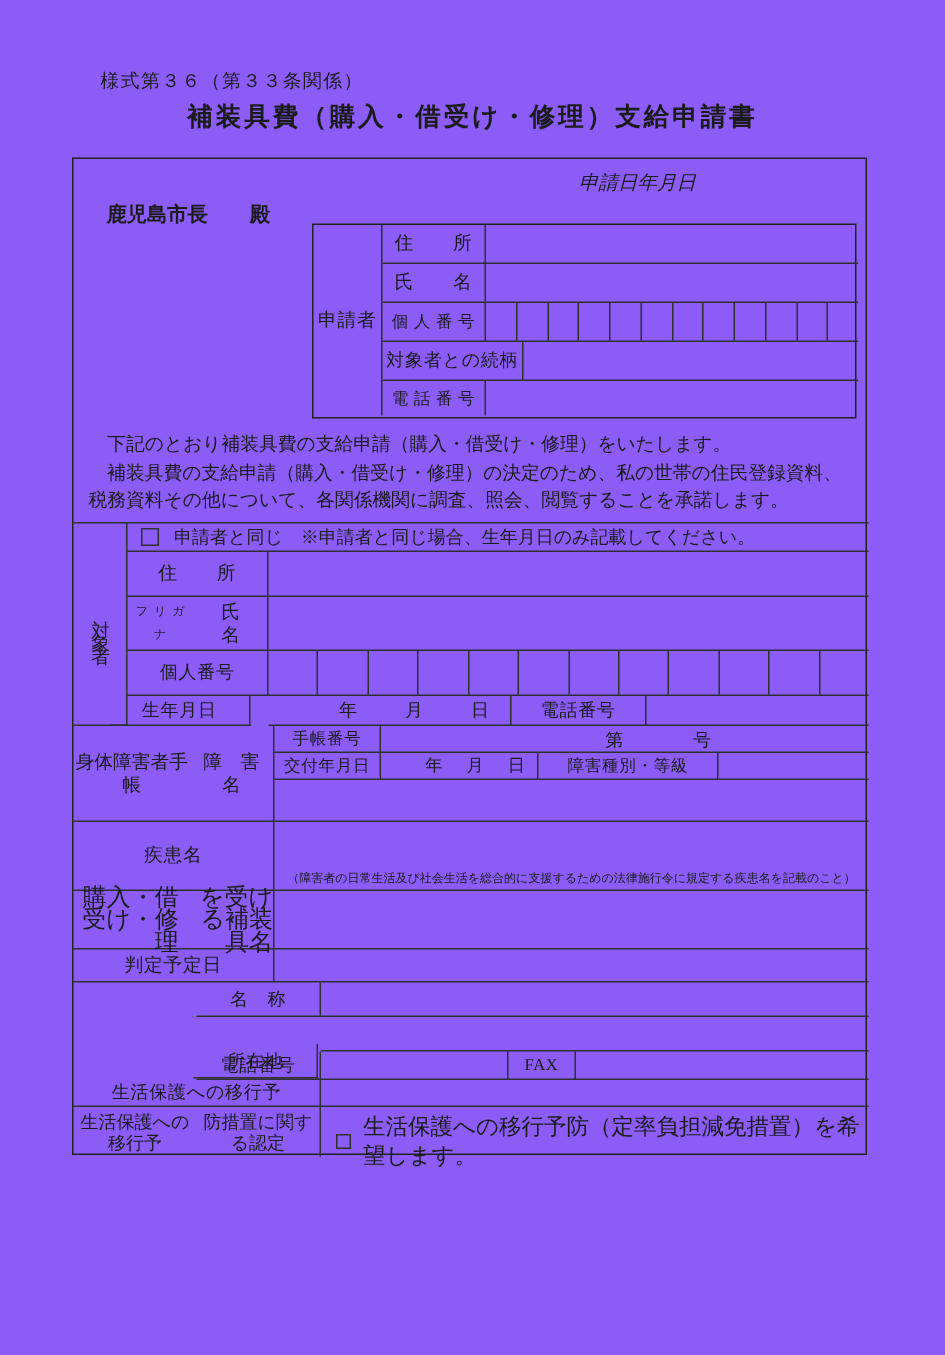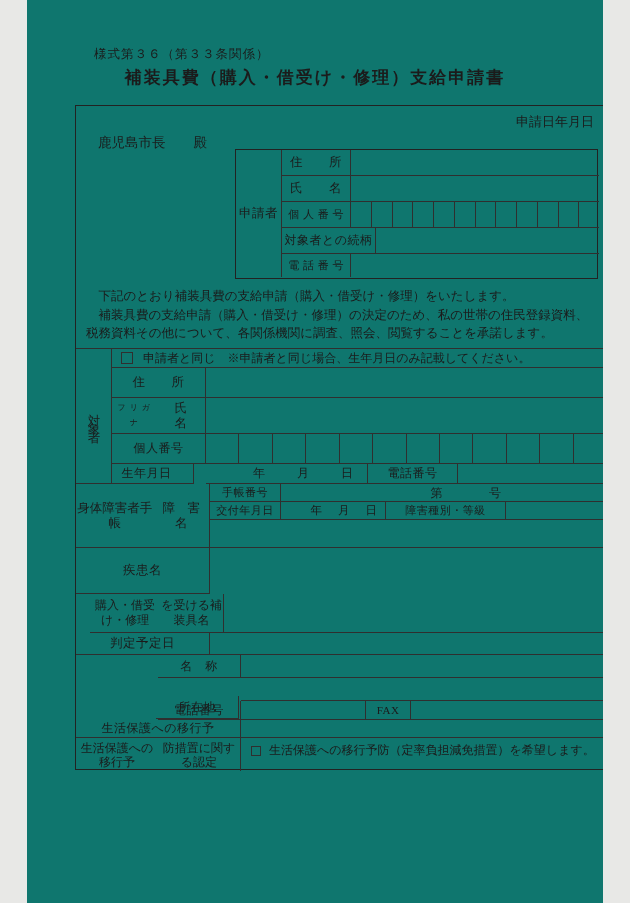--- a/index.html
+++ b/index.html
@@ -1,43 +1,43 @@
 <!DOCTYPE html>
 <html><head>
 <meta charset="utf-8">
 <style>
   html,body{margin:0;padding:0;}
   body{font-family:"Liberation Serif","DejaVu Serif",serif;background:#e8e8e6;}
-  .page{position:relative;width:576px;height:903px;background:#0f766e;margin:0 auto;overflow:hidden;color:#1b1b1b;}
+  .page{position:relative;width:630px;height:903px;background:#8b5cf6;margin:0 auto;overflow:hidden;color:#1b1b1b;}
   .form-no{position:absolute;left:67px;top:46px;font-size:12.5px;letter-spacing:1px;}
   .title{position:absolute;left:0;top:66px;width:100%;text-align:center;font-size:17px;letter-spacing:2px;font-weight:600;}
   .outer{position:absolute;left:48px;top:105px;width:530px;height:665px;border:1.5px solid #222;box-sizing:border-box;}
   .c{position:absolute;box-sizing:border-box;}
   .br{border-right:1px solid #2f2f2f;}
   .bb{border-bottom:1px solid #2f2f2f;}
   .bt{border-top:1px solid #2f2f2f;text-align:right;}
   .lbl{display:flex;align-items:center;justify-content:center;font-size:12.5px;letter-spacing:.5px;text-align:center;}
   .lbl2{display:flex;flex-direction:row;align-items:center;justify-content:center;font-size:12.5px;line-height:15px;text-align:center;}
   .sm{font-size:11px;}
-  .date-row{position:absolute;top:7px;left:337px;right:10px;display:flex;justify-content:flex-end;font-size:13px;}
-  .addressee{position:absolute;left:22px;top:28px;font-size:13.5px;}
+  .date-row{position:absolute;top:7px;left:337px;right:10px;display:flex;justify-content:flex-start;font-size:13px;font-style:italic;}
+  .addressee{position:absolute;left:22px;top:28px;font-size:13.5px;font-weight:bold;}
   .addressee .hono{margin-left:28px;}
   .app-table{position:absolute;left:159px;top:43px;width:363px;height:130px;border:1.5px solid #222;box-sizing:border-box;}
   .decl{position:absolute;left:10px;top:181px;width:512px;font-size:12.5px;line-height:18.5px;}
   .decl p{margin:0;}
   .strip{display:flex;}
   .strip>div{flex:1;border-right:1px solid #2f2f2f;}
   .strip>div:last-child{border-right:none;}
   .cbx{display:inline-block;width:10px;height:10px;border:1px solid #2f2f2f;background:transparent;flex:none;}
   .cbx.small{width:8px;height:8px;}
   .vert{writing-mode:vertical-rl;text-orientation:upright;letter-spacing:9px;font-size:12.5px;}
   .furi{font-size:8px;letter-spacing:1px;margin-bottom:1px;}
   .dateflex{display:flex;align-items:center;justify-content:flex-end;font-size:12px;}
   .note{position:absolute;left:0;right:0;bottom:2px;text-align:center;font-size:8px;letter-spacing:0;}
-  .seiho-line{display:flex;align-items:center;gap:8px;font-size:12px;padding:4px 0 0 10px;}
+  .seiho-line{display:flex;align-items:center;gap:8px;font-size:15px;padding:4px 0 0 10px;}
   .same-line{display:flex;align-items:center;gap:10px;font-size:12px;padding-left:9px;}
 </style>
 </head>
 <body>
 
 <div class="page">
 
   <div class="form-no">様式第３６（第３３条関係）</div>
   <div class="title">補装具費（購入・借受け・修理）支給申請書</div>
 
@@ -137,22 +137,25 @@
     <div class="c br bb dateflex" style="left:205px;top:396px;width:105px;height:18px;gap:16px;padding-right:8px;font-size:11.5px;">
       <span>年</span>
       <span>月</span>
       <span>日</span>
     </div>
     <div class="c br bb lbl sm" style="left:310px;top:396px;width:120px;height:18px;">障害種別・等級</div>
     <div class="c bb" style="left:430px;top:396px;width:100px;height:18px;"></div>
     <div class="c bb" style="left:134px;top:414px;width:396px;height:28px;"></div>
 
     <div class="c br bb lbl" style="left:0;top:442px;width:134px;height:46px;">疾患名</div>
+    <div class="c bb" style="left:134px;top:442px;width:396px;height:46px;">
+      <div class="note">（障害者の日常生活及び社会生活を総合的に支援するための法律施行令に規定する疾患名を記載のこと）</div>
+    </div>
 
-    <div class="c br bb lbl2" style="left:14px;top:488px;width:134px;height:39px;font-size:12px;">
+    <div class="c br bb lbl2" style="left:0;top:488px;width:134px;height:39px;font-size:16px;text-align:right;">
       <span>購入・借受け・修理</span>
       <span>を受ける補装具名</span>
     </div>
     <div class="c bb" style="left:134px;top:488px;width:396px;height:39px;"></div>
 
     <div class="c br bb lbl" style="left:0;top:527px;width:134px;height:22px;">判定予定日</div>
     <div class="c bb" style="left:134px;top:527px;width:396px;height:22px;"></div>
 
     <div class="c br bb lbl" style="left:82px;top:549px;width:83px;height:23px;font-size:12px;">名　称</div>
     <div class="c bb" style="left:165px;top:549px;width:365px;height:23px;"></div>

